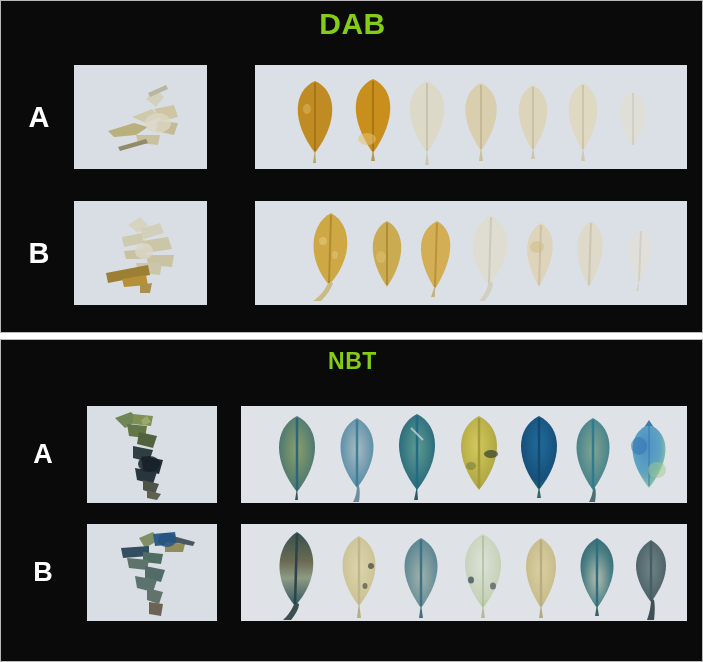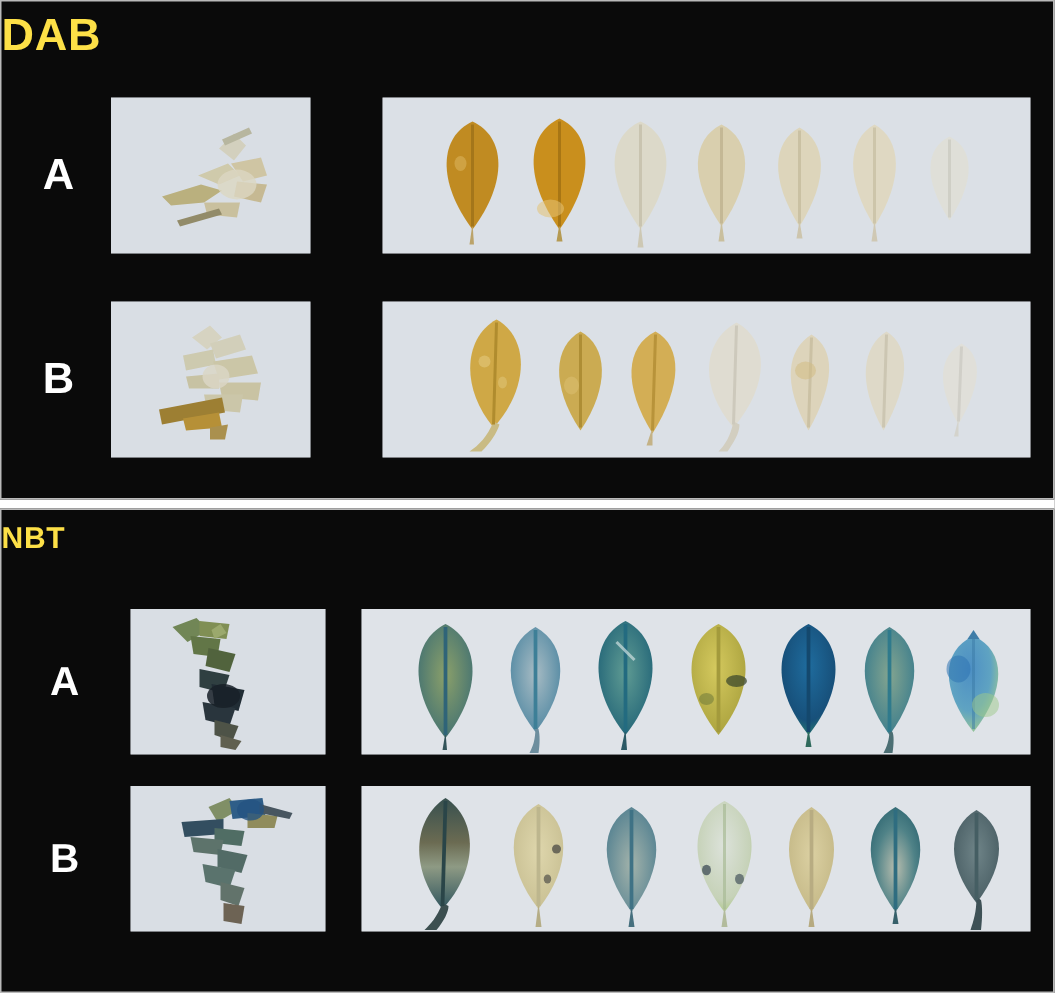--- a/index.html
+++ b/index.html
@@ -4,24 +4,24 @@
 <style>
   html,body{margin:0;padding:0;background:#ffffff;}
   body{width:703px;height:662px;font-family:"Liberation Sans",sans-serif;overflow:hidden;}
   .figure{width:703px;height:662px;position:relative;background:#ffffff;}
 
   .panel{position:absolute;left:0;width:703px;background:#0a0a0a;box-sizing:border-box;
          border:1px solid #b9b9b9;overflow:hidden;}
   .panel-dab{top:0;height:333px;}
   .panel-nbt{top:339px;height:323px;}
 
-  .panel-title{position:absolute;left:0;width:703px;text-align:left;color:#fde047;
+  .panel-title{position:absolute;left:0;width:703px;text-align:center;color:#84cc16;
                font-weight:bold;letter-spacing:0.5px;font-family:"Liberation Sans",sans-serif;}
   .panel-dab .panel-title{top:6px;font-size:30px;}
-  .panel-nbt .panel-title{top:8px;font-size:20px;}
+  .panel-nbt .panel-title{top:8px;font-size:23px;}
 
   .row{position:absolute;left:0;width:703px;height:112px;}
   .dab-row-a{top:60px;}
   .dab-row-b{top:196px;}
   .nbt-row-a{top:62px;}
   .nbt-row-b{top:180px;}
 
   .row-label{position:absolute;color:#ffffff;font-weight:bold;font-size:29px;
              line-height:112px;text-align:center;width:44px;left:16px;top:0;
              font-family:"Liberation Sans",sans-serif;}

